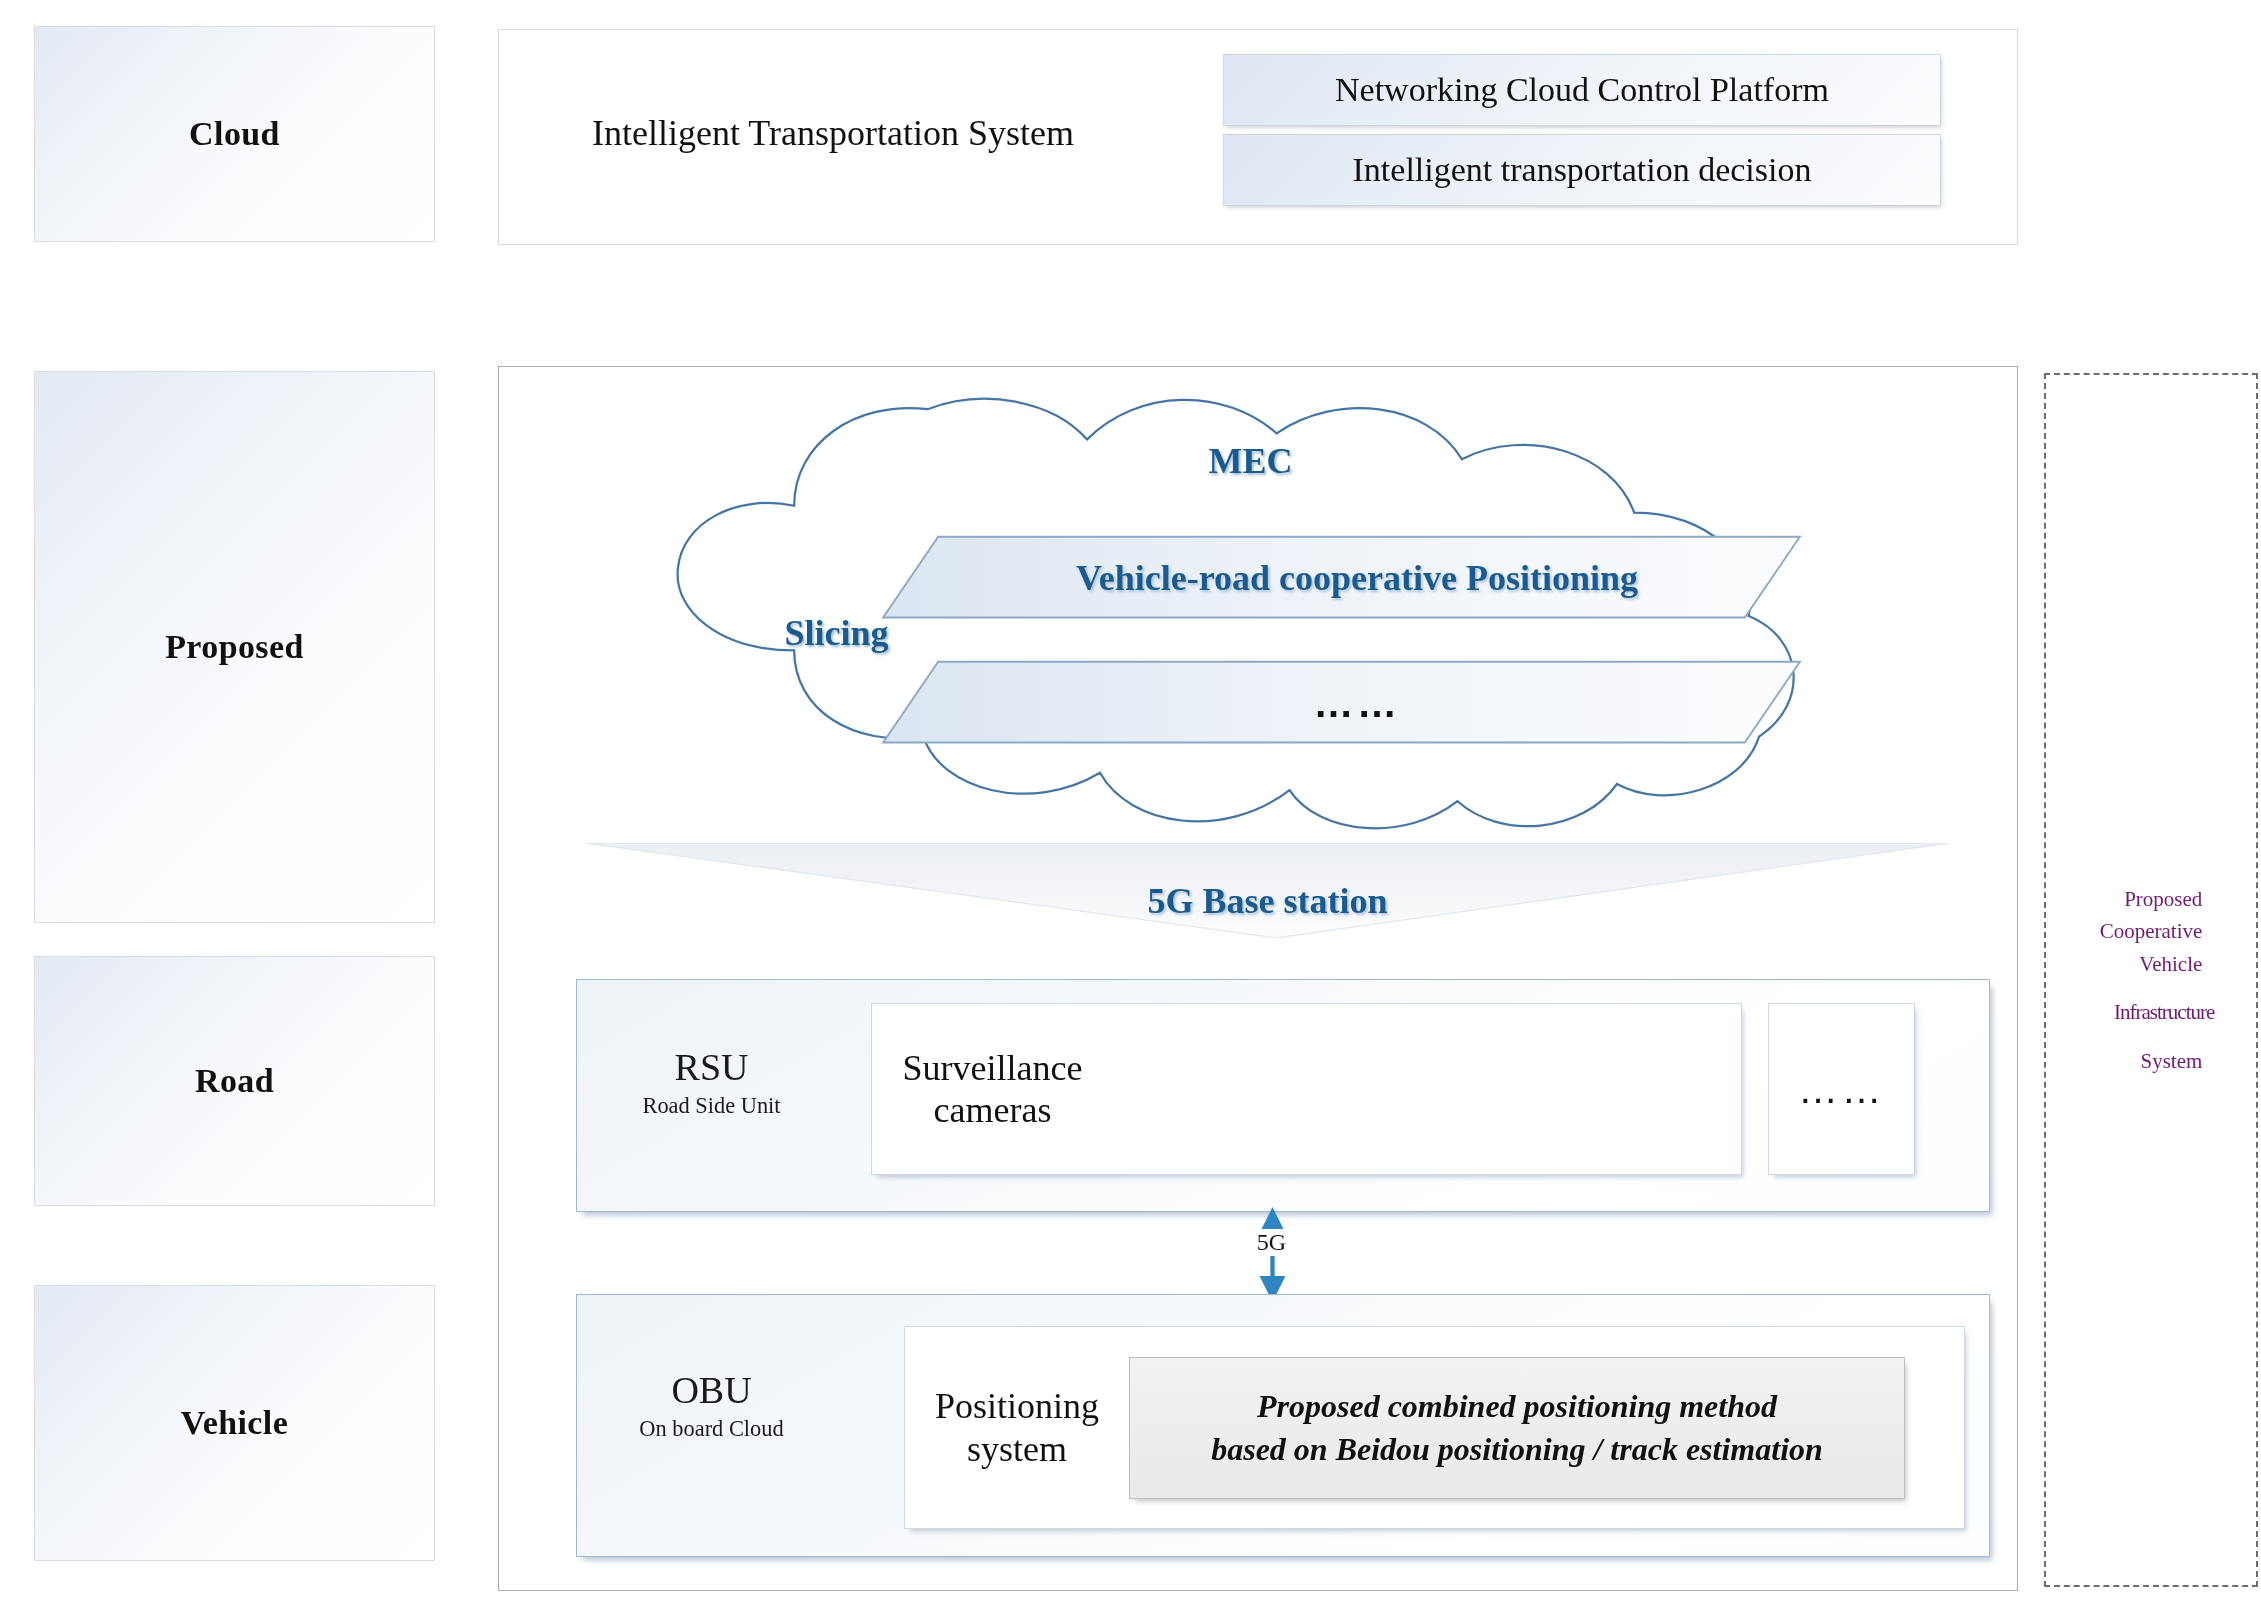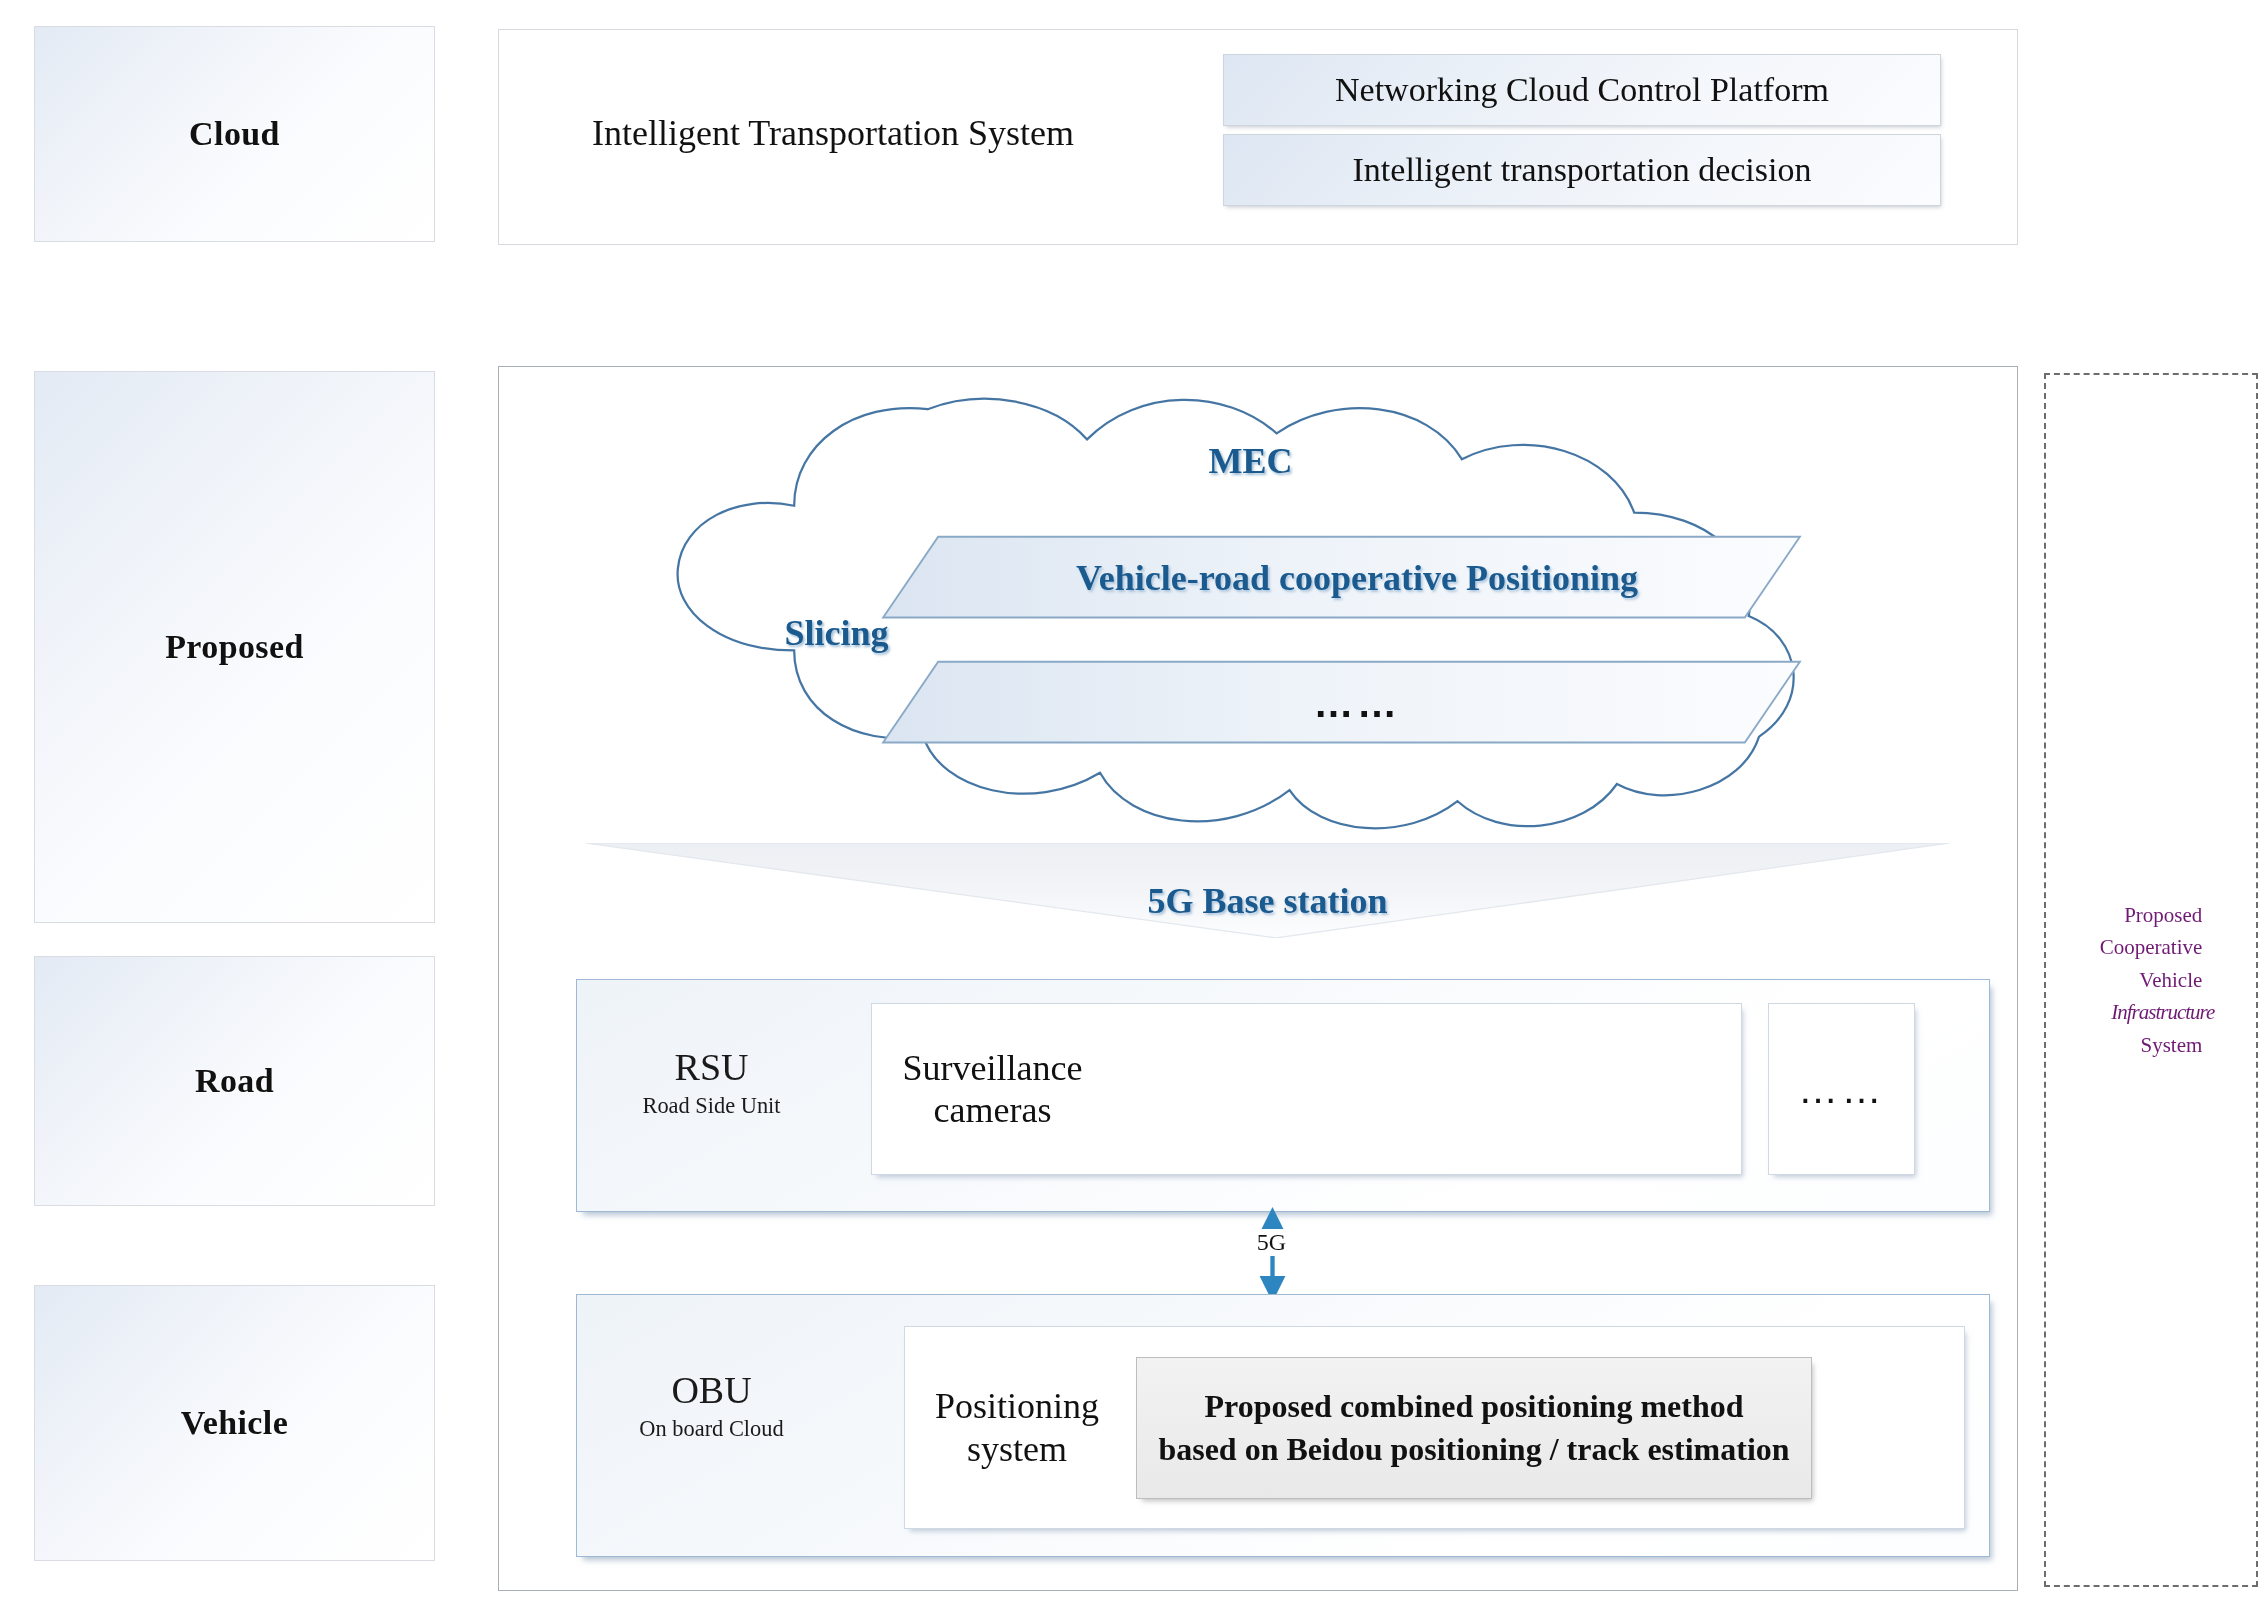--- a/index.html
+++ b/index.html
@@ -126,21 +126,21 @@
 
   .method-box{
     background:linear-gradient(180deg,#f2f2f2 0%,#ededed 55%,#e9e9e9 100%);
     border:0.9px solid #bdbdbd;box-sizing:border-box;
     display:flex;align-items:center;justify-content:center;
     text-align:center;
     box-shadow:3.4px 4.3px 5.2px -2.6px rgba(140,140,140,.55);
   }
   #vtd-box{width:498px;height:95px;margin-left:8.6px;}
   #vtd-box span{font-size:33px;font-weight:bold;color:#111;letter-spacing:0.3px;}
-  #pcp-box{width:676px;height:142px;margin-left:7px;padding:0 14px;}
+  #pcp-box{width:776px;height:142px;padding:0 14px;font-style:italic;}
   #pcp-box span{font-size:32px;font-weight:bold;color:#111;line-height:1.34;}
 
   #dots-text{font-size:40px;letter-spacing:3.4px;color:#111;
     font-family:"Liberation Sans","DejaVu Sans",sans-serif;}
 
   
   #arrow-5g{left:1225px;top:1207px;width:95px;height:95px;}
   #arrow-5g-label{
     left:1207px;top:1229px;width:129px;text-align:center;
     font-size:24px;color:#111;
@@ -150,21 +150,21 @@
   #proposed-panel{
     left:2044px;top:373px;width:214px;height:1214px;
     border:2.6px dashed #6d6d6d;box-sizing:border-box;background:#fff;
     display:flex;align-items:center;justify-content:center;
   }
   #proposed-text{
     font-size:21px;line-height:1.55;text-align:right;color:#701a75;
     white-space:nowrap;
   }
   #proposed-text .ln{display:block;}
-  #proposed-text .wide{letter-spacing:-1px;margin:0 -12px;font-style:italic;}
+  #proposed-text .wide{letter-spacing:-1px;margin:16px -12px;}
 </style>
 </head>
 <body>
 
 <div class="layer-box" style="left:34px;top:26px;width:401px;height:216px;">
   <span>Cloud</span>
 </div>
 
 <div class="layer-box" style="left:34px;top:371px;width:401px;height:552px;">
   <span>Proposed</span>

